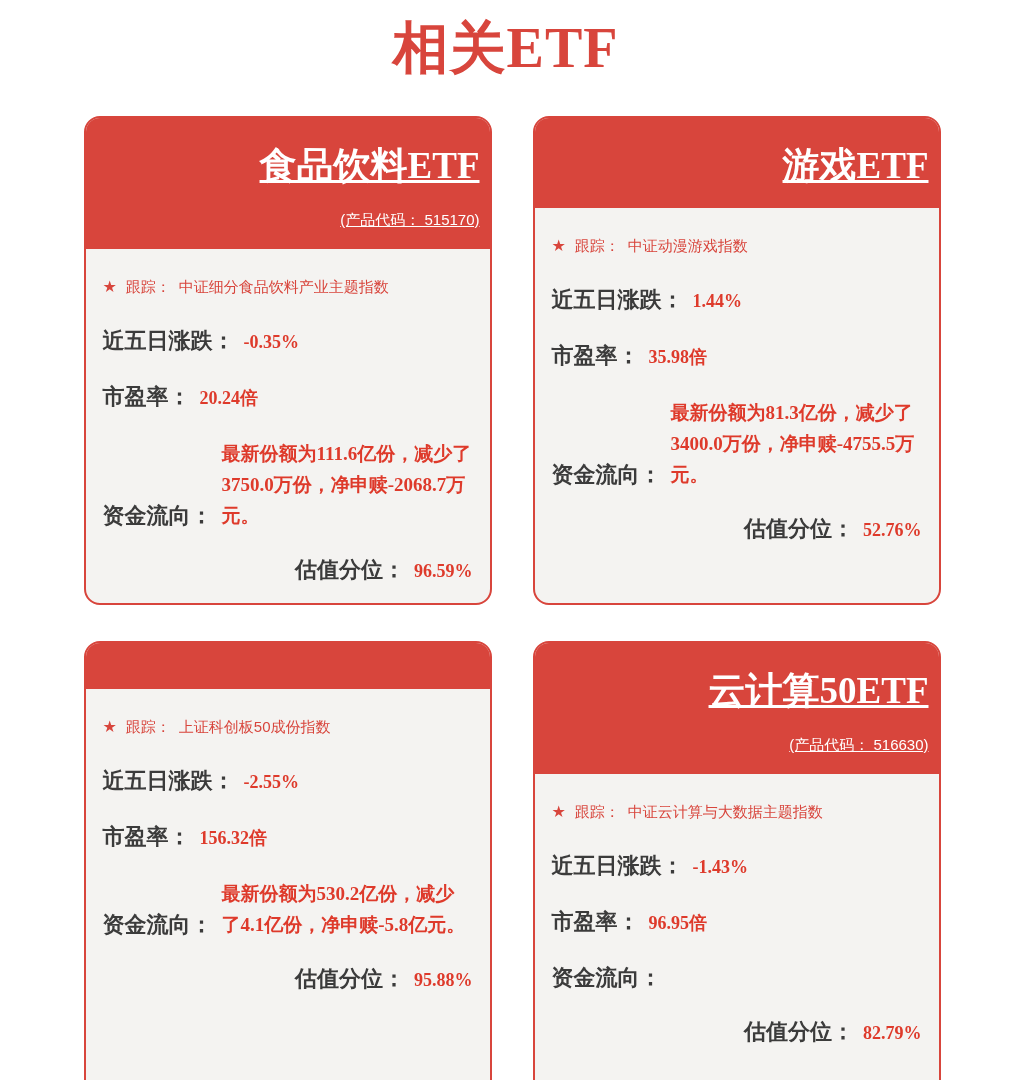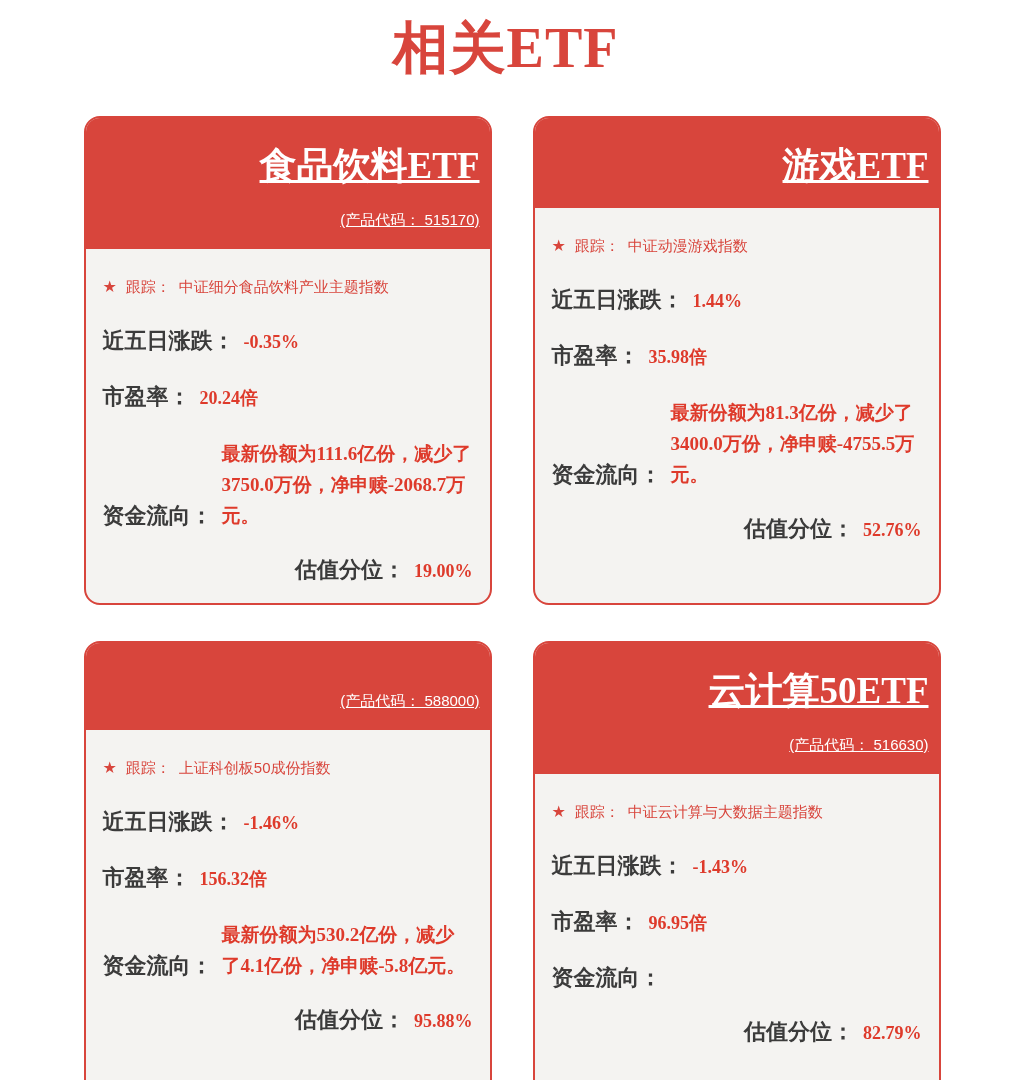--- a/index.html
+++ b/index.html
@@ -129,21 +129,21 @@
         <div class="info-row">
           <span class="info-label">市盈率：</span>
           <span class="info-value">20.24倍</span>
         </div>
         <div class="info-row flow-row">
           <span class="info-label">资金流向：</span>
           <span class="info-value">最新份额为111.6亿份，减少了3750.0万份，净申赎-2068.7万元。</span>
         </div>
         <div class="info-row valuation-row">
           <span class="info-label">估值分位：</span>
-          <span class="info-value">19.00%</span>
+          <span class="info-value">96.59%</span>
         </div>
       </div>
     </section>
 
     <section class="card">
       <header class="card-header">
         <h2 class="card-title">游戏ETF</h2>
       </header>
       <div class="card-body">
         <div class="tracking-row">
@@ -165,31 +165,30 @@
         </div>
         <div class="info-row valuation-row">
           <span class="info-label">估值分位：</span>
           <span class="info-value">52.76%</span>
         </div>
       </div>
     </section>
 
     <section class="card">
       <header class="card-header">
-        <div class="card-code">(产品代码： 588000)</div>
       </header>
       <div class="card-body">
         <div class="tracking-row">
           <span class="star-icon">★</span>
           <span class="tracking-label">跟踪：</span>
           <span class="tracking-value">上证科创板50成份指数</span>
         </div>
         <div class="info-row">
           <span class="info-label">近五日涨跌：</span>
-          <span class="info-value">-1.46%</span>
+          <span class="info-value">-2.55%</span>
         </div>
         <div class="info-row">
           <span class="info-label">市盈率：</span>
           <span class="info-value">156.32倍</span>
         </div>
         <div class="info-row flow-row">
           <span class="info-label">资金流向：</span>
           <span class="info-value">最新份额为530.2亿份，减少了4.1亿份，净申赎-5.8亿元。</span>
         </div>
         <div class="info-row valuation-row">

